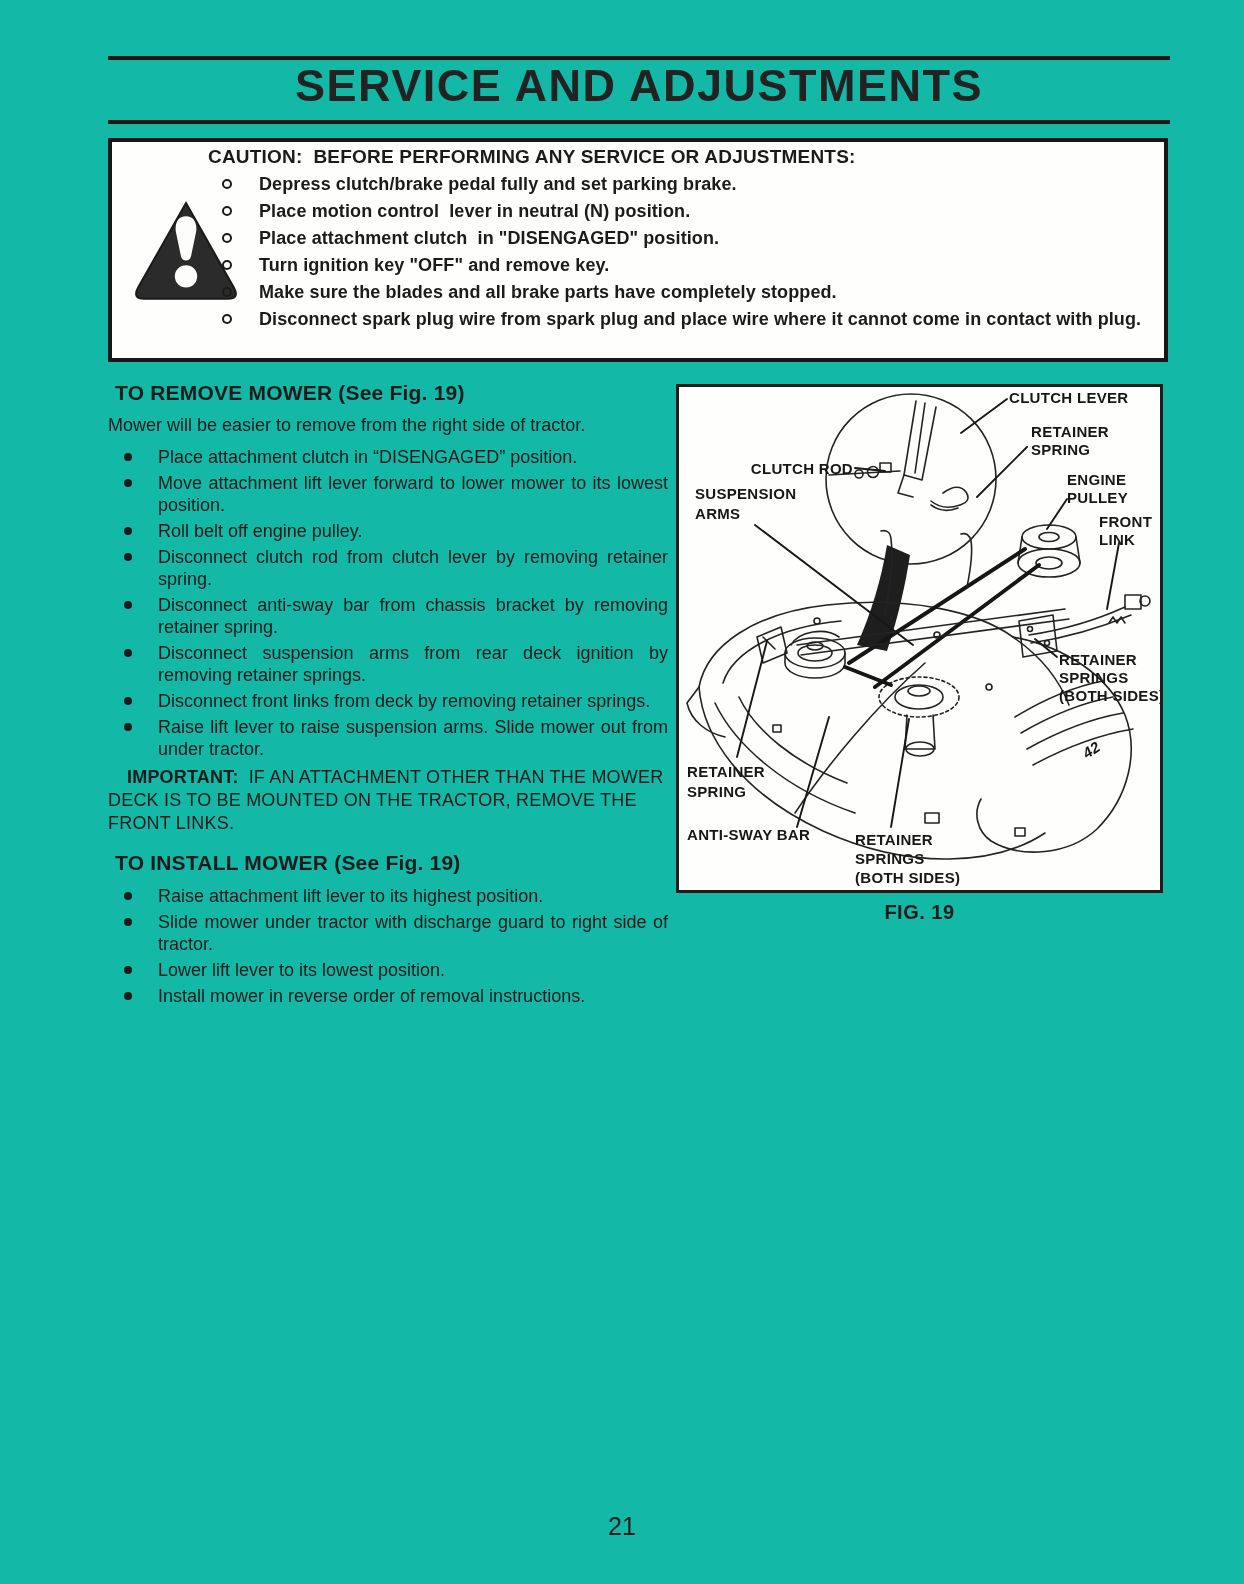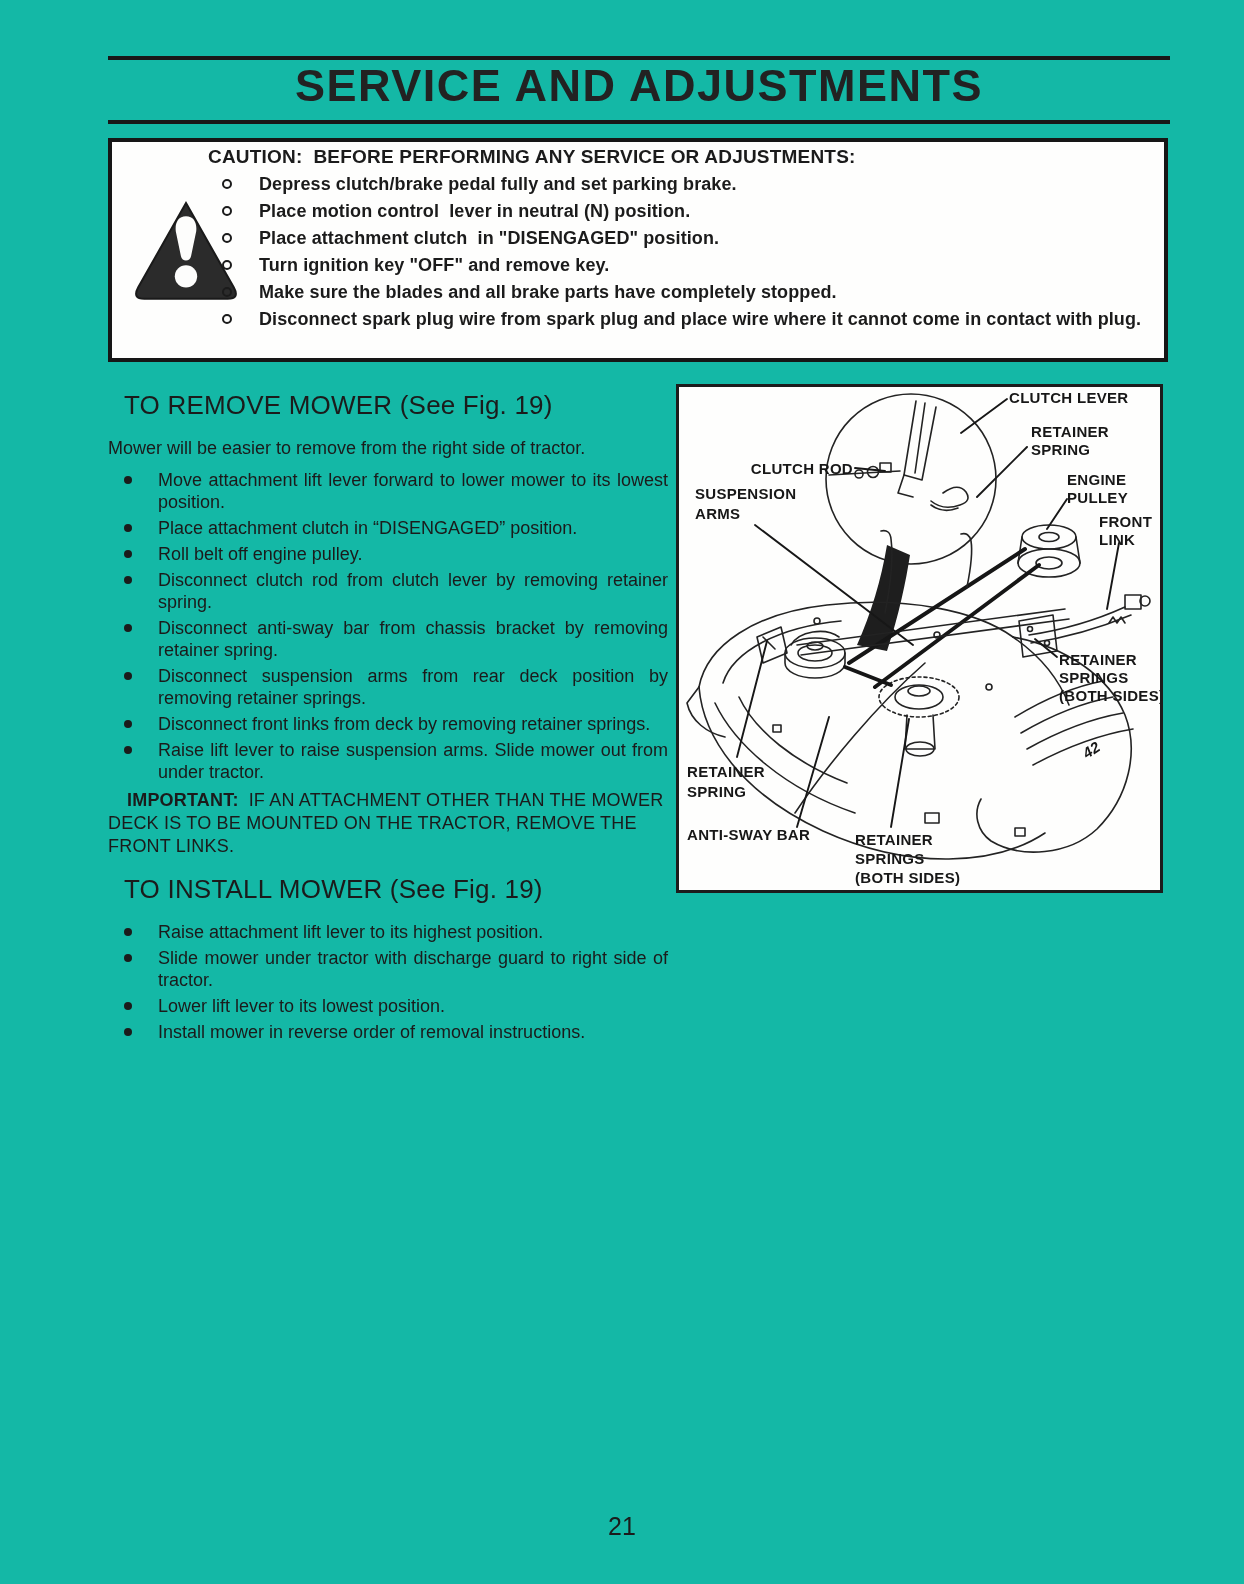--- a/index.html
+++ b/index.html
@@ -30,21 +30,21 @@
     display:flex; align-items:flex-start; margin-bottom:6px;
     font-size:18px; font-weight:700; line-height:21px; letter-spacing:.1px;
   }
   .obullet {
     flex:0 0 auto; width:6px; height:6px; border:2.5px solid #1b1b1b;
     border-radius:50%; margin:5px 27px 0 0;
   }
   .caution-list .ctext { white-space:pre-wrap; }
   
   .left-col { position:absolute; left:108px; top:374px; width:560px; }
-  h2.sec { margin:16px; font-size:26px; font-weight:400; letter-spacing:.2px; }
+  h2.sec { margin:7px; font-size:21px; font-weight:700; letter-spacing:.2px; }
   h2.sec-install { margin-top:16px; }
   .intro { margin:9px 0 10px 0; font-size:18px; line-height:22px; }
   .body-list { list-style:none; margin:0 0 4px 0; padding:0; }
   .body-list li { display:flex; align-items:flex-start; margin-bottom:4px; font-size:18px; line-height:22px; }
   .bullet { flex:0 0 auto; width:8px; height:8px; border-radius:50%; background:#1b1b1b; margin:7px 0 0 16px; }
   .btext { margin-left:26px; text-align:justify; }
   .important { margin:6px 0 0 0; font-size:18px; line-height:23px; letter-spacing:.2px; }
   .important strong { margin-right:10px;margin-left:19px; }
   
   .fig-box {
@@ -112,41 +112,41 @@
       </ul>
     </div>
   </section>
 
   <section class="left-col">
     <h2 class="sec">TO REMOVE MOWER (See Fig. 19)</h2>
     <p class="intro">Mower will be easier to remove from the right side of tractor.</p>
     <ul class="body-list">
       <li>
           <span class="bullet"></span>
+          <span class="btext">Place attachment clutch in “DISENGAGED” position.</span>
+        </li>
+      <li>
+          <span class="bullet"></span>
           <span class="btext">Move attachment lift lever forward to lower mower to its lowest position.</span>
         </li>
       <li>
           <span class="bullet"></span>
-          <span class="btext">Place attachment clutch in “DISENGAGED” position.</span>
-        </li>
-      <li>
-          <span class="bullet"></span>
           <span class="btext">Roll belt off engine pulley.</span>
         </li>
       <li>
           <span class="bullet"></span>
           <span class="btext">Disconnect clutch rod from clutch lever by removing retainer spring.</span>
         </li>
       <li>
           <span class="bullet"></span>
           <span class="btext">Disconnect anti-sway bar from chassis bracket by removing retainer spring.</span>
         </li>
       <li>
           <span class="bullet"></span>
-          <span class="btext">Disconnect suspension arms from rear deck position by removing retainer springs.</span>
+          <span class="btext">Disconnect suspension arms from rear deck ignition by removing retainer springs.</span>
         </li>
       <li>
           <span class="bullet"></span>
           <span class="btext">Disconnect front links from deck by removing retainer springs.</span>
         </li>
       <li>
           <span class="bullet"></span>
           <span class="btext">Raise lift lever to raise suspension arms. Slide mower out from under tractor.</span>
         </li>
     </ul>
@@ -280,15 +280,16 @@
       <text class="fig-label" x="380" y="296">SPRINGS</text>
       <text class="fig-label" x="380" y="314">(BOTH SIDES)</text>
       <text class="fig-label" x="8" y="390">RETAINER</text>
       <text class="fig-label" x="8" y="410">SPRING</text>
       <text class="fig-label" x="8" y="453">ANTI-SWAY BAR</text>
       <text class="fig-label" x="176" y="458">RETAINER</text>
       <text class="fig-label" x="176" y="477">SPRINGS</text>
       <text class="fig-label" x="176" y="496">(BOTH SIDES)</text>
     </svg>
   </figure>
+  <div class="fig-caption">FIG. 19</div>
 
   <div class="page-number">21</div>
 </div>
 
 </body></html>

